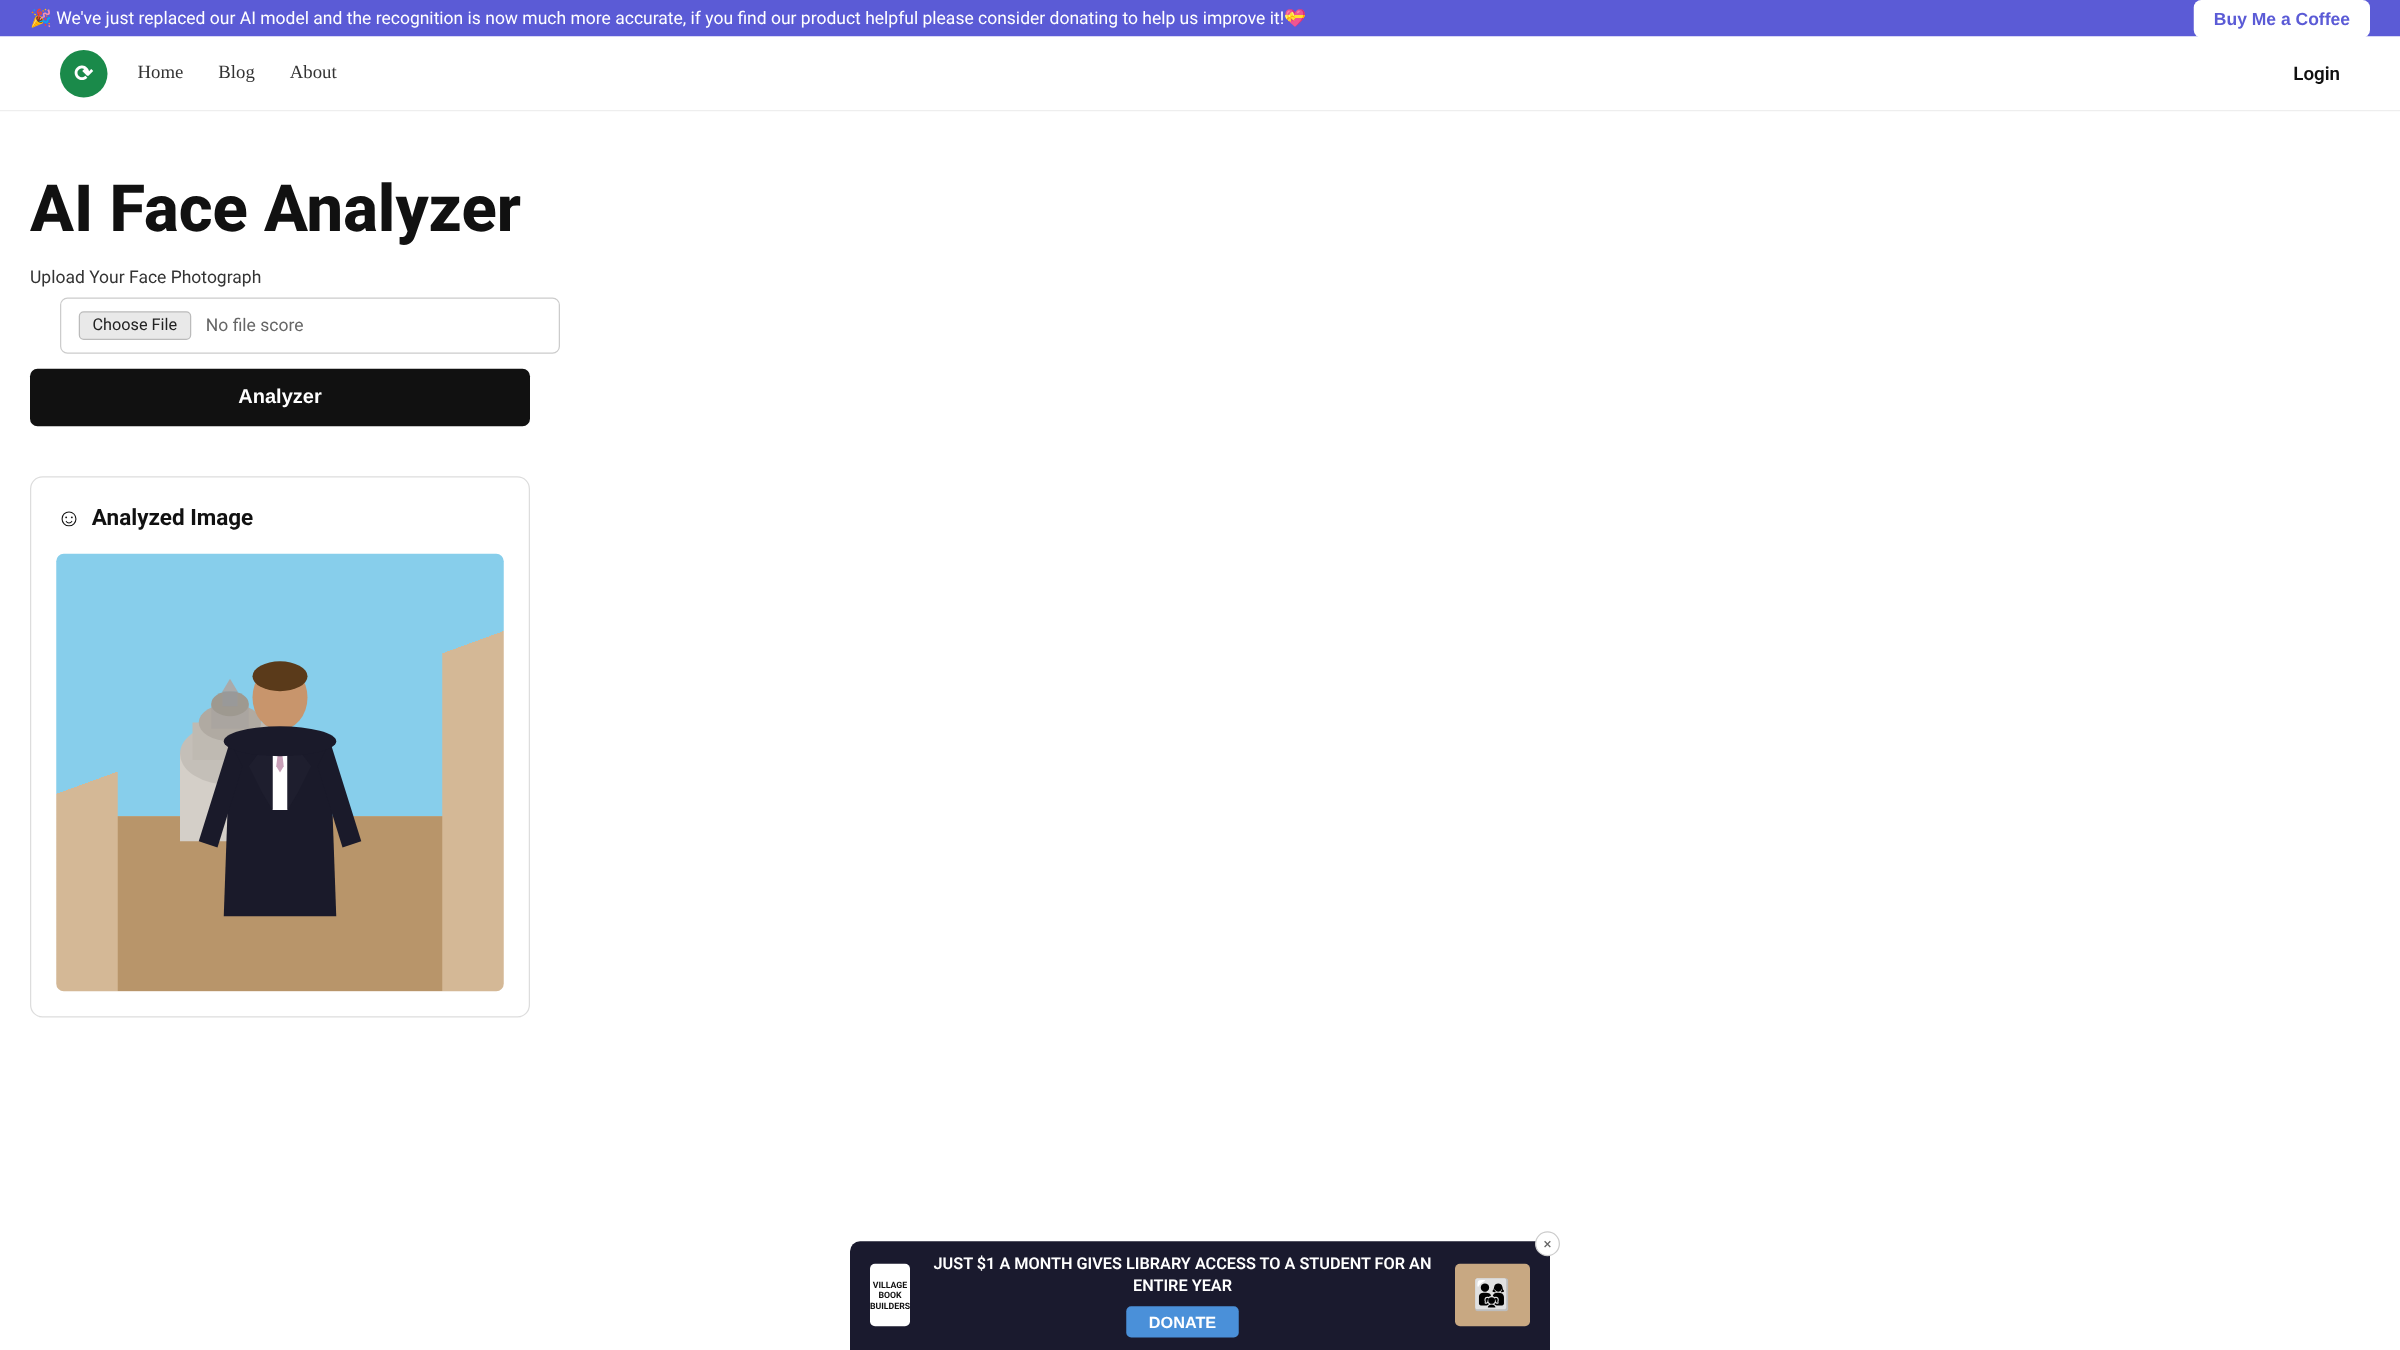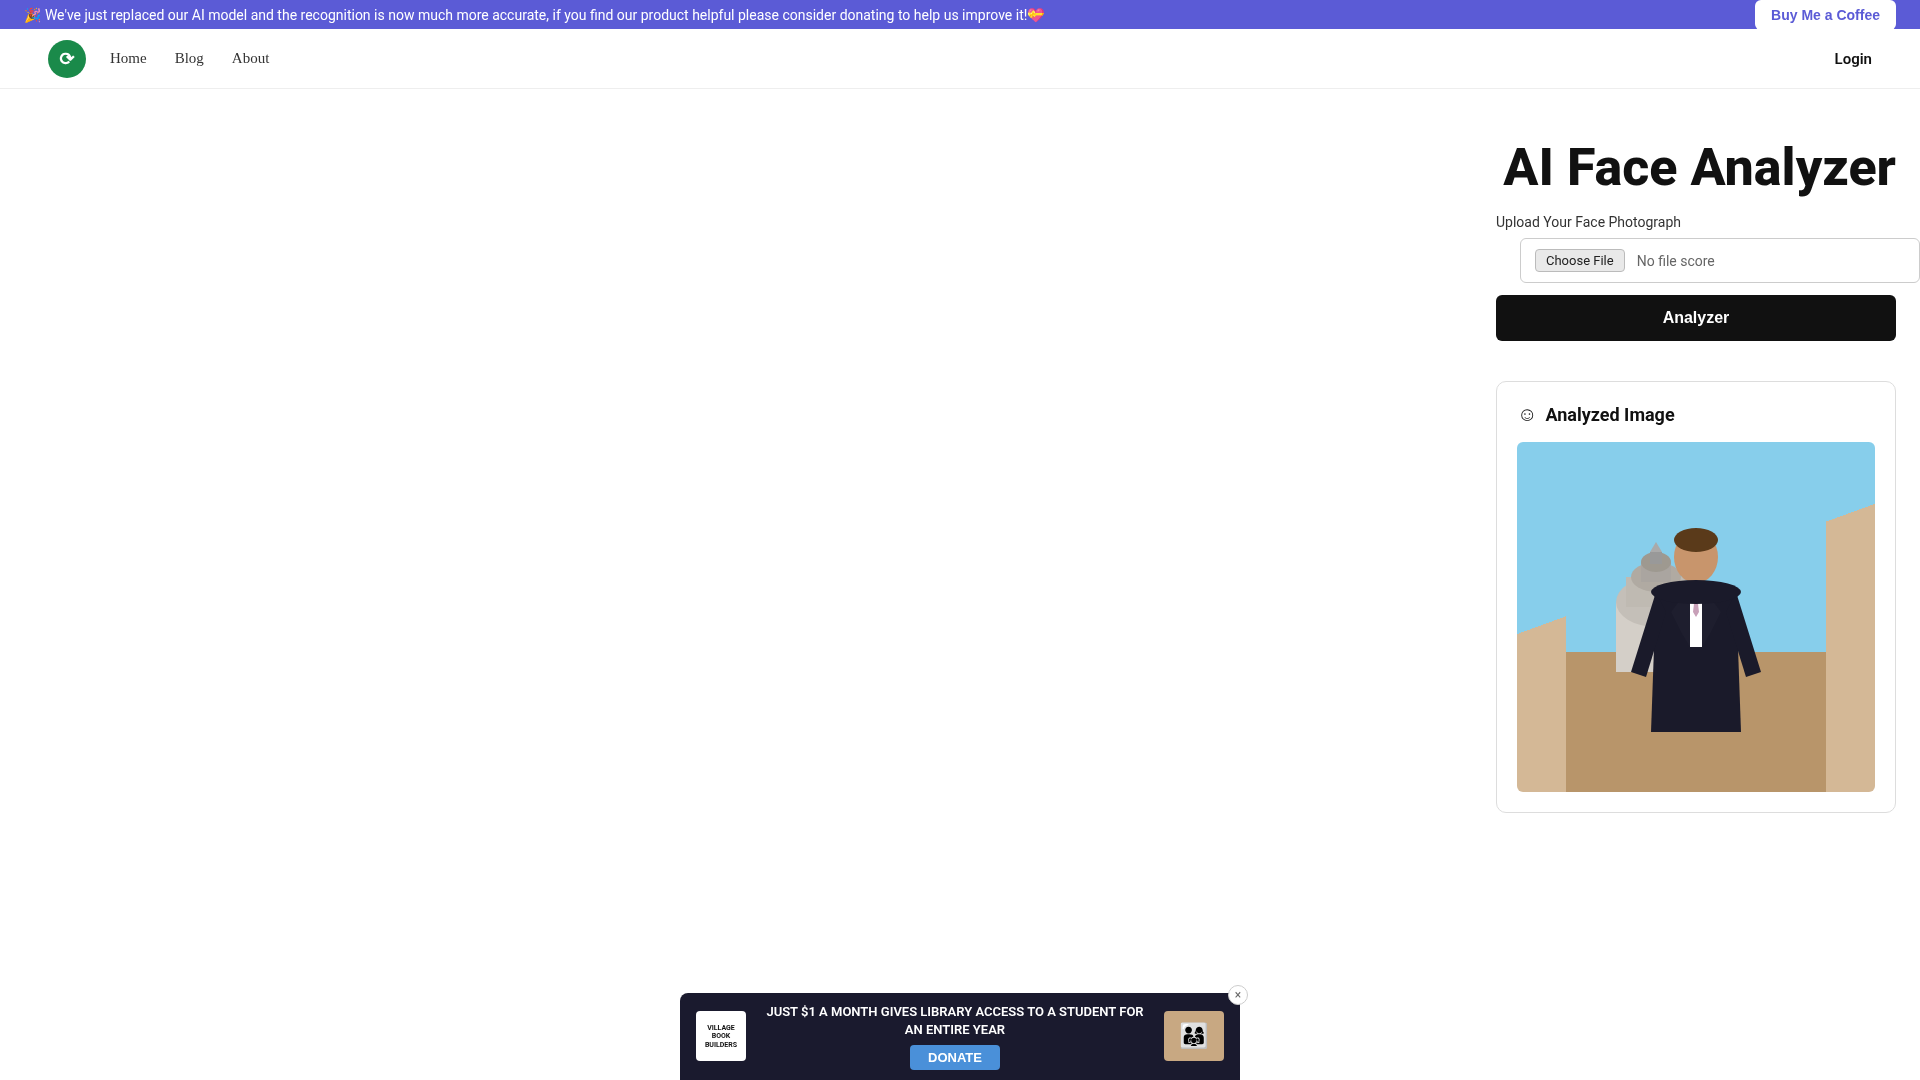--- a/index.html
+++ b/index.html
@@ -63,21 +63,21 @@
       font-weight: 600;
       font-size: 15px;
       cursor: pointer;
       color: #111;
     }
 
     
     .main-content {
       display: flex;
       flex-direction: column;
-      align-items: flex-end;
+      align-items: flex-start;
       padding: 48px 24px 60px;
     }
     .page-title {
       font-size: 52px;
       font-weight: 800;
       text-align: center;
       margin-bottom: 16px;
       color: #111;
     }
     .page-subtitle {
@@ -197,21 +197,21 @@
       color: #fff;
       display: flex;
       align-items: center;
       gap: 12px;
       padding: 10px 16px;
       border-radius: 8px 8px 0 0;
       z-index: 100;
       font-size: 13px;
     }
     .ad-logo {
-      width: 50px;
+      width: 32px;
       height: 50px;
       flex-shrink: 0;
       background: #fff;
       border-radius: 4px;
       display: flex;
       flex-direction: column;
       align-items: center;
       justify-content: center;
       font-size: 8px;
       color: #111;

